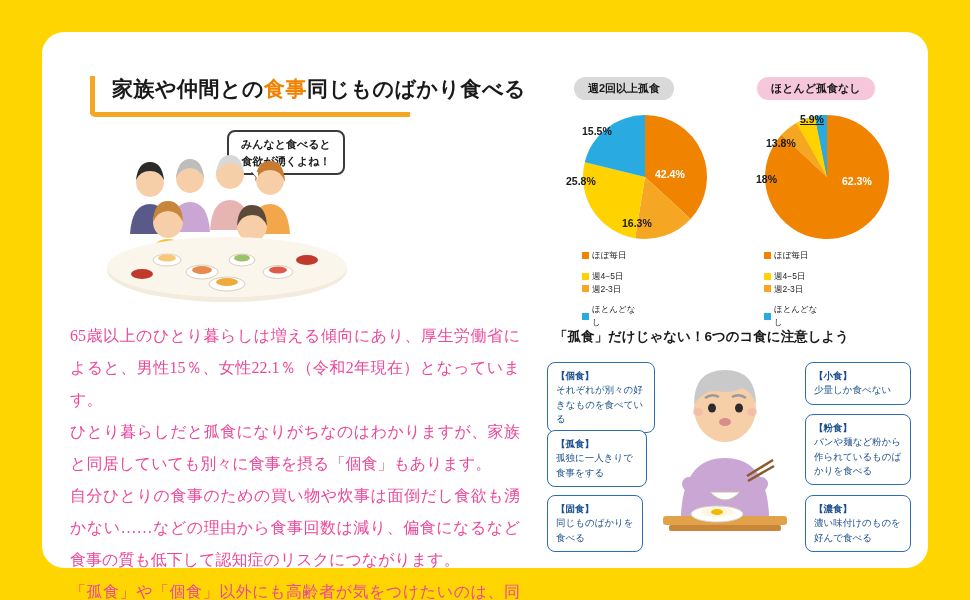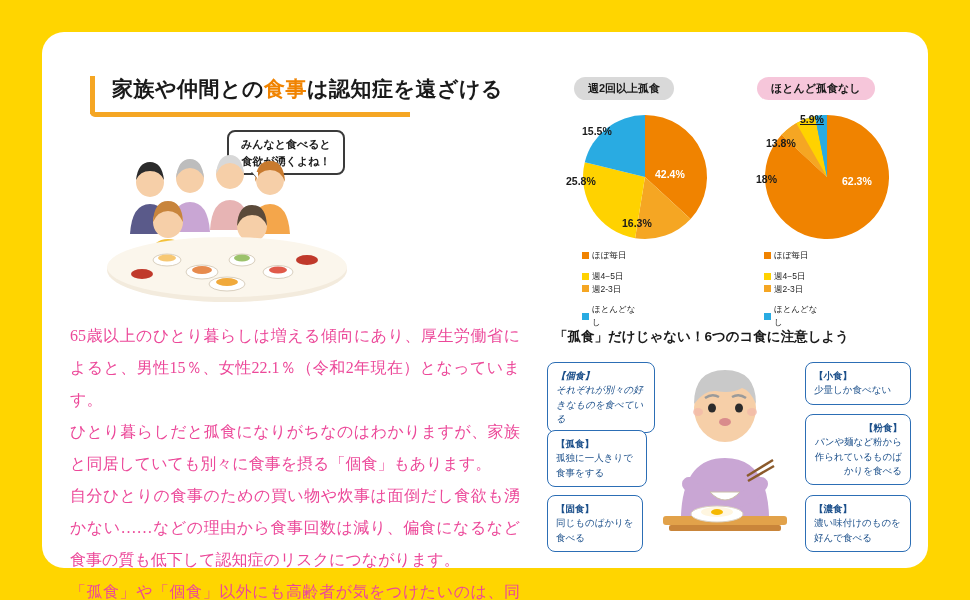--- a/index.html
+++ b/index.html
@@ -90,21 +90,21 @@
   .note b { font-weight: bold; display: block; }
 </style>
 </head>
 <body>
 
 <div class="page">
 
   <div class="heading-wrap">
     <div class="heading-bar"></div>
     <div class="heading">
-      <span>家族や仲間との</span><span class="hl">食事</span><span>は認知症を遠ざける</span>
+      <span>家族や仲間との</span><span class="hl">食事</span><span>同じものばかり食べる</span>
     </div>
     <div class="heading-rule"></div>
   </div>
 
   <div class="bubble">
     <div>みんなと食べると</div>
     <div>食欲が湧くよね！</div>
   </div>
 
   <div class="illus">
@@ -296,37 +296,37 @@
       <line x1="93" y1="125" x2="119" y2="110" stroke="#8B5A2B" stroke-width="2.5"></line>
 
       <rect x="8" y="160" width="124" height="9" rx="3" fill="#E2A24A"></rect>
       <rect x="14" y="169" width="112" height="6" rx="2" fill="#C9853A"></rect>
 
       <ellipse cx="62" cy="158" rx="26" ry="8" fill="#fff" stroke="#d9cfbe"></ellipse>
       <ellipse cx="62" cy="156" rx="16" ry="5" fill="#FFF6E0"></ellipse>
       <ellipse cx="62" cy="156" rx="6" ry="3" fill="#F5B800"></ellipse>
     </svg>
 
-    <div class="note" style="left:0px; top:10px; width:108px;font-style:italic;">
+    <div class="note" style="left:0px; top:10px; width:108px;">
       <b>【個食】</b>
       <span>それぞれが別々の好きなものを食べている</span>
     </div>
     <div class="note" style="left:0px; top:78px; width:100px;">
       <b>【孤食】</b>
       <span>孤独に一人きりで食事をする</span>
     </div>
     <div class="note" style="left:0px; top:143px; width:96px;">
       <b>【固食】</b>
       <span>同じものばかりを食べる</span>
     </div>
     <div class="note" style="left:258px; top:10px; width:106px;">
       <b>【小食】</b>
       <span>少量しか食べない</span>
     </div>
-    <div class="note" style="left:258px; top:62px; width:106px;text-align:right;">
+    <div class="note" style="left:258px; top:62px; width:106px;">
       <b>【粉食】</b>
       <span>パンや麺など粉から作られているものばかりを食べる</span>
     </div>
     <div class="note" style="left:258px; top:143px; width:106px;">
       <b>【濃食】</b>
       <span>濃い味付けのものを好んで食べる</span>
     </div>
   </div>
 
 </div>

